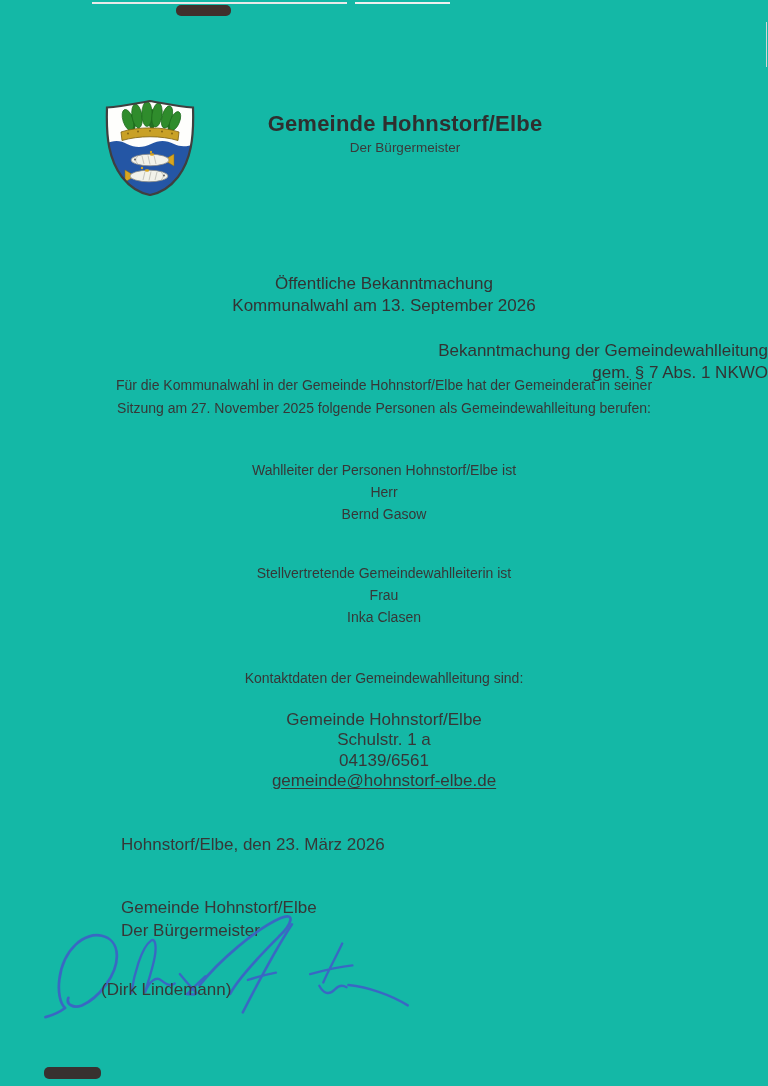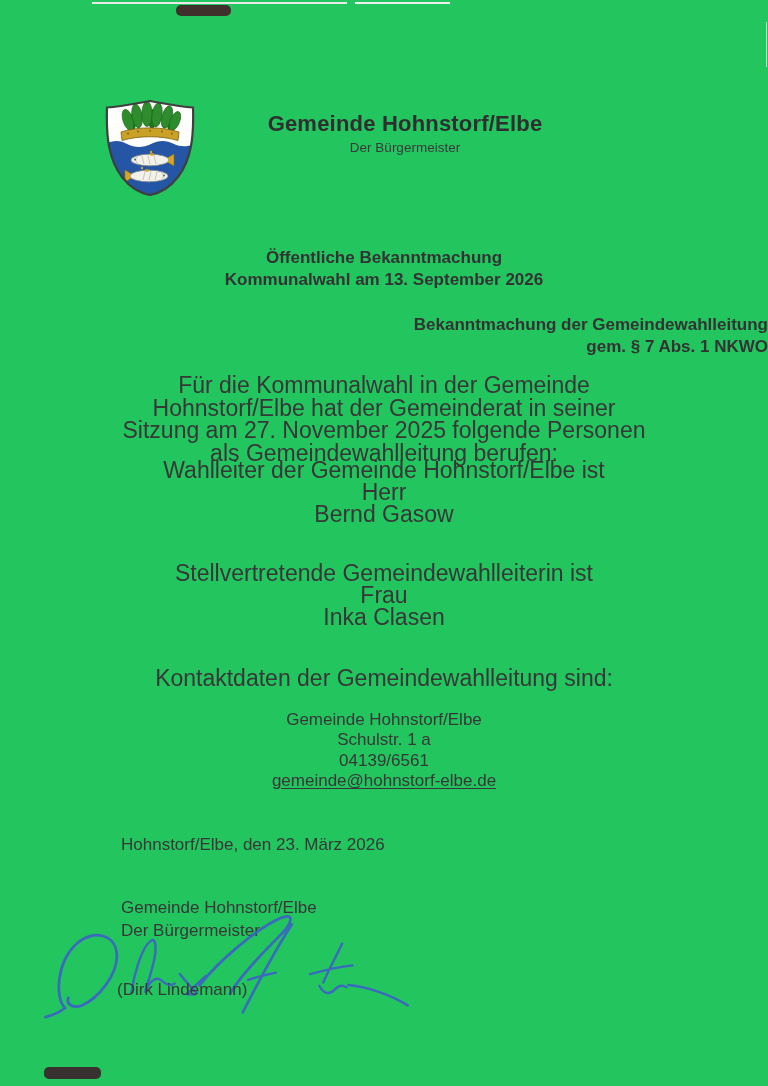--- a/index.html
+++ b/index.html
@@ -1,20 +1,20 @@
 <!DOCTYPE html>
 <html><head>
 <meta charset="utf-8">
 <style>
   html, body { margin: 0; padding: 0; background: #ffffff; }
   .page {
     position: relative;
     width: 768px;
     height: 1086px;
-    background: #22c55e;
+    background: #14b8a6;
     font-family: "Liberation Sans", sans-serif;
     color: #343434;
     overflow: hidden;
   }
   .abs { position: absolute; }
   .ctr { left: 0; right: 0; text-align: center; }
 
   .artifact { position: absolute; }
 
   .doc-title {
@@ -23,22 +23,22 @@
     font-size: 22px; font-weight: bold;
     line-height: 26px; color: #2f2f2f;
     letter-spacing: 0.2px;
   }
   .doc-subtitle {
     left: 230px; width: 350px;
     text-align: center;
     font-size: 13.5px; line-height: 15px; color: #3a3a3a;
   }
 
-  .h-block { font-size: 17px; font-weight: bold; line-height: 21.5px; color: #333; }
-  .body-block { font-size: 23px; line-height: 22.5px; color: #373737; }
+  .h-block { font-size: 17px; font-weight: normal; line-height: 21.5px; color: #333; margin-top: 26px; }
+  .body-block { font-size: 14px; line-height: 22.5px; color: #373737; }
   .body-tight { font-size: 17px; line-height: 20.4px; color: #373737; }
 
   .intro { left: 114px; width: 540px; text-align: center; }
 
   .email-link { text-decoration: underline; text-underline-offset: 2px; color: #373737; }
 
   .left-text { font-size: 17px; color: #373737; margin-left: 34px; }
 
   .sig-svg { position: absolute; left: 40px; top: 890px; width: 560px; height: 130px; }
   .crest-svg { position: absolute; left: 104px; top: 99px; width: 92px; height: 97px; }
@@ -114,21 +114,21 @@
   </div>
 
   <div class="abs ctr h-block" style="top:314px;text-align:right;">
     <div>Bekanntmachung der Gemeindewahlleitung</div>
     <div>gem. § 7 Abs. 1 NKWO</div>
   </div>
 
   <div class="abs intro body-block" style="top:374px;">Für die Kommunalwahl in der Gemeinde Hohnstorf/Elbe hat der Gemeinderat in seiner Sitzung am 27. November 2025 folgende Personen als Gemeindewahlleitung berufen:</div>
 
   <div class="abs ctr body-block" style="top:459px; line-height:22px;">
-    <div>Wahlleiter der Gemeinde Hohnstorf/Elbe ist</div>
+    <div>Wahlleiter der Personen Hohnstorf/Elbe ist</div>
     <div>Herr</div>
     <div>Bernd Gasow</div>
   </div>
 
   <div class="abs ctr body-block" style="top:669px; line-height:18px;">Kontaktdaten der Gemeindewahlleitung sind:</div>
 
   <div class="abs ctr body-block" style="top:562px; line-height:22px;">
     <div>Stellvertretende Gemeindewahlleiterin ist</div>
     <div>Frau</div>
     <div>Inka Clasen</div>
@@ -154,15 +154,15 @@
       <path stroke-width="6.5" d="M 250 283 C 257 234 277 158 304 139 C 317 130 320 159 312 194 C 304 229 293 261 288 280 C 299 252 317 236 332 248 C 343 257 353 266 369 257"></path>
       <path stroke-width="6.5" d="M 383 231 C 397 248 412 266 429 283 M 453 237 C 436 252 420 268 405 284 M 401 286 L 424 287"></path>
       <path stroke-width="7.5" d="M 437 262 C 490 195 592 107 660 77 C 701 60 692 93 655 128 C 600 183 541 248 521 285"></path>
       <path stroke-width="7" d="M 556 336 C 598 254 654 151 691 94"></path>
       <path stroke-width="6.5" d="M 829 147 C 812 184 789 224 777 254 M 741 231 C 778 221 820 211 857 207 M 570 247 C 597 238 622 232 647 227"></path>
       <path stroke-width="6.5" d="M 766 263 C 777 284 793 290 809 273 C 819 262 830 260 841 267"></path>
       <path stroke-width="7" d="M 846 261 C 901 267 963 288 1009 317"></path>
     </g>
   </svg>
 
-  <div class="abs left-text" style="left:83px; top:981px; line-height:18px;text-align:center;">(Dirk Lindemann)</div>
+  <div class="abs left-text" style="left:67px; top:981px; line-height:18px;text-align:center;">(Dirk Lindemann)</div>
 
 </div>
 
 </body></html>

